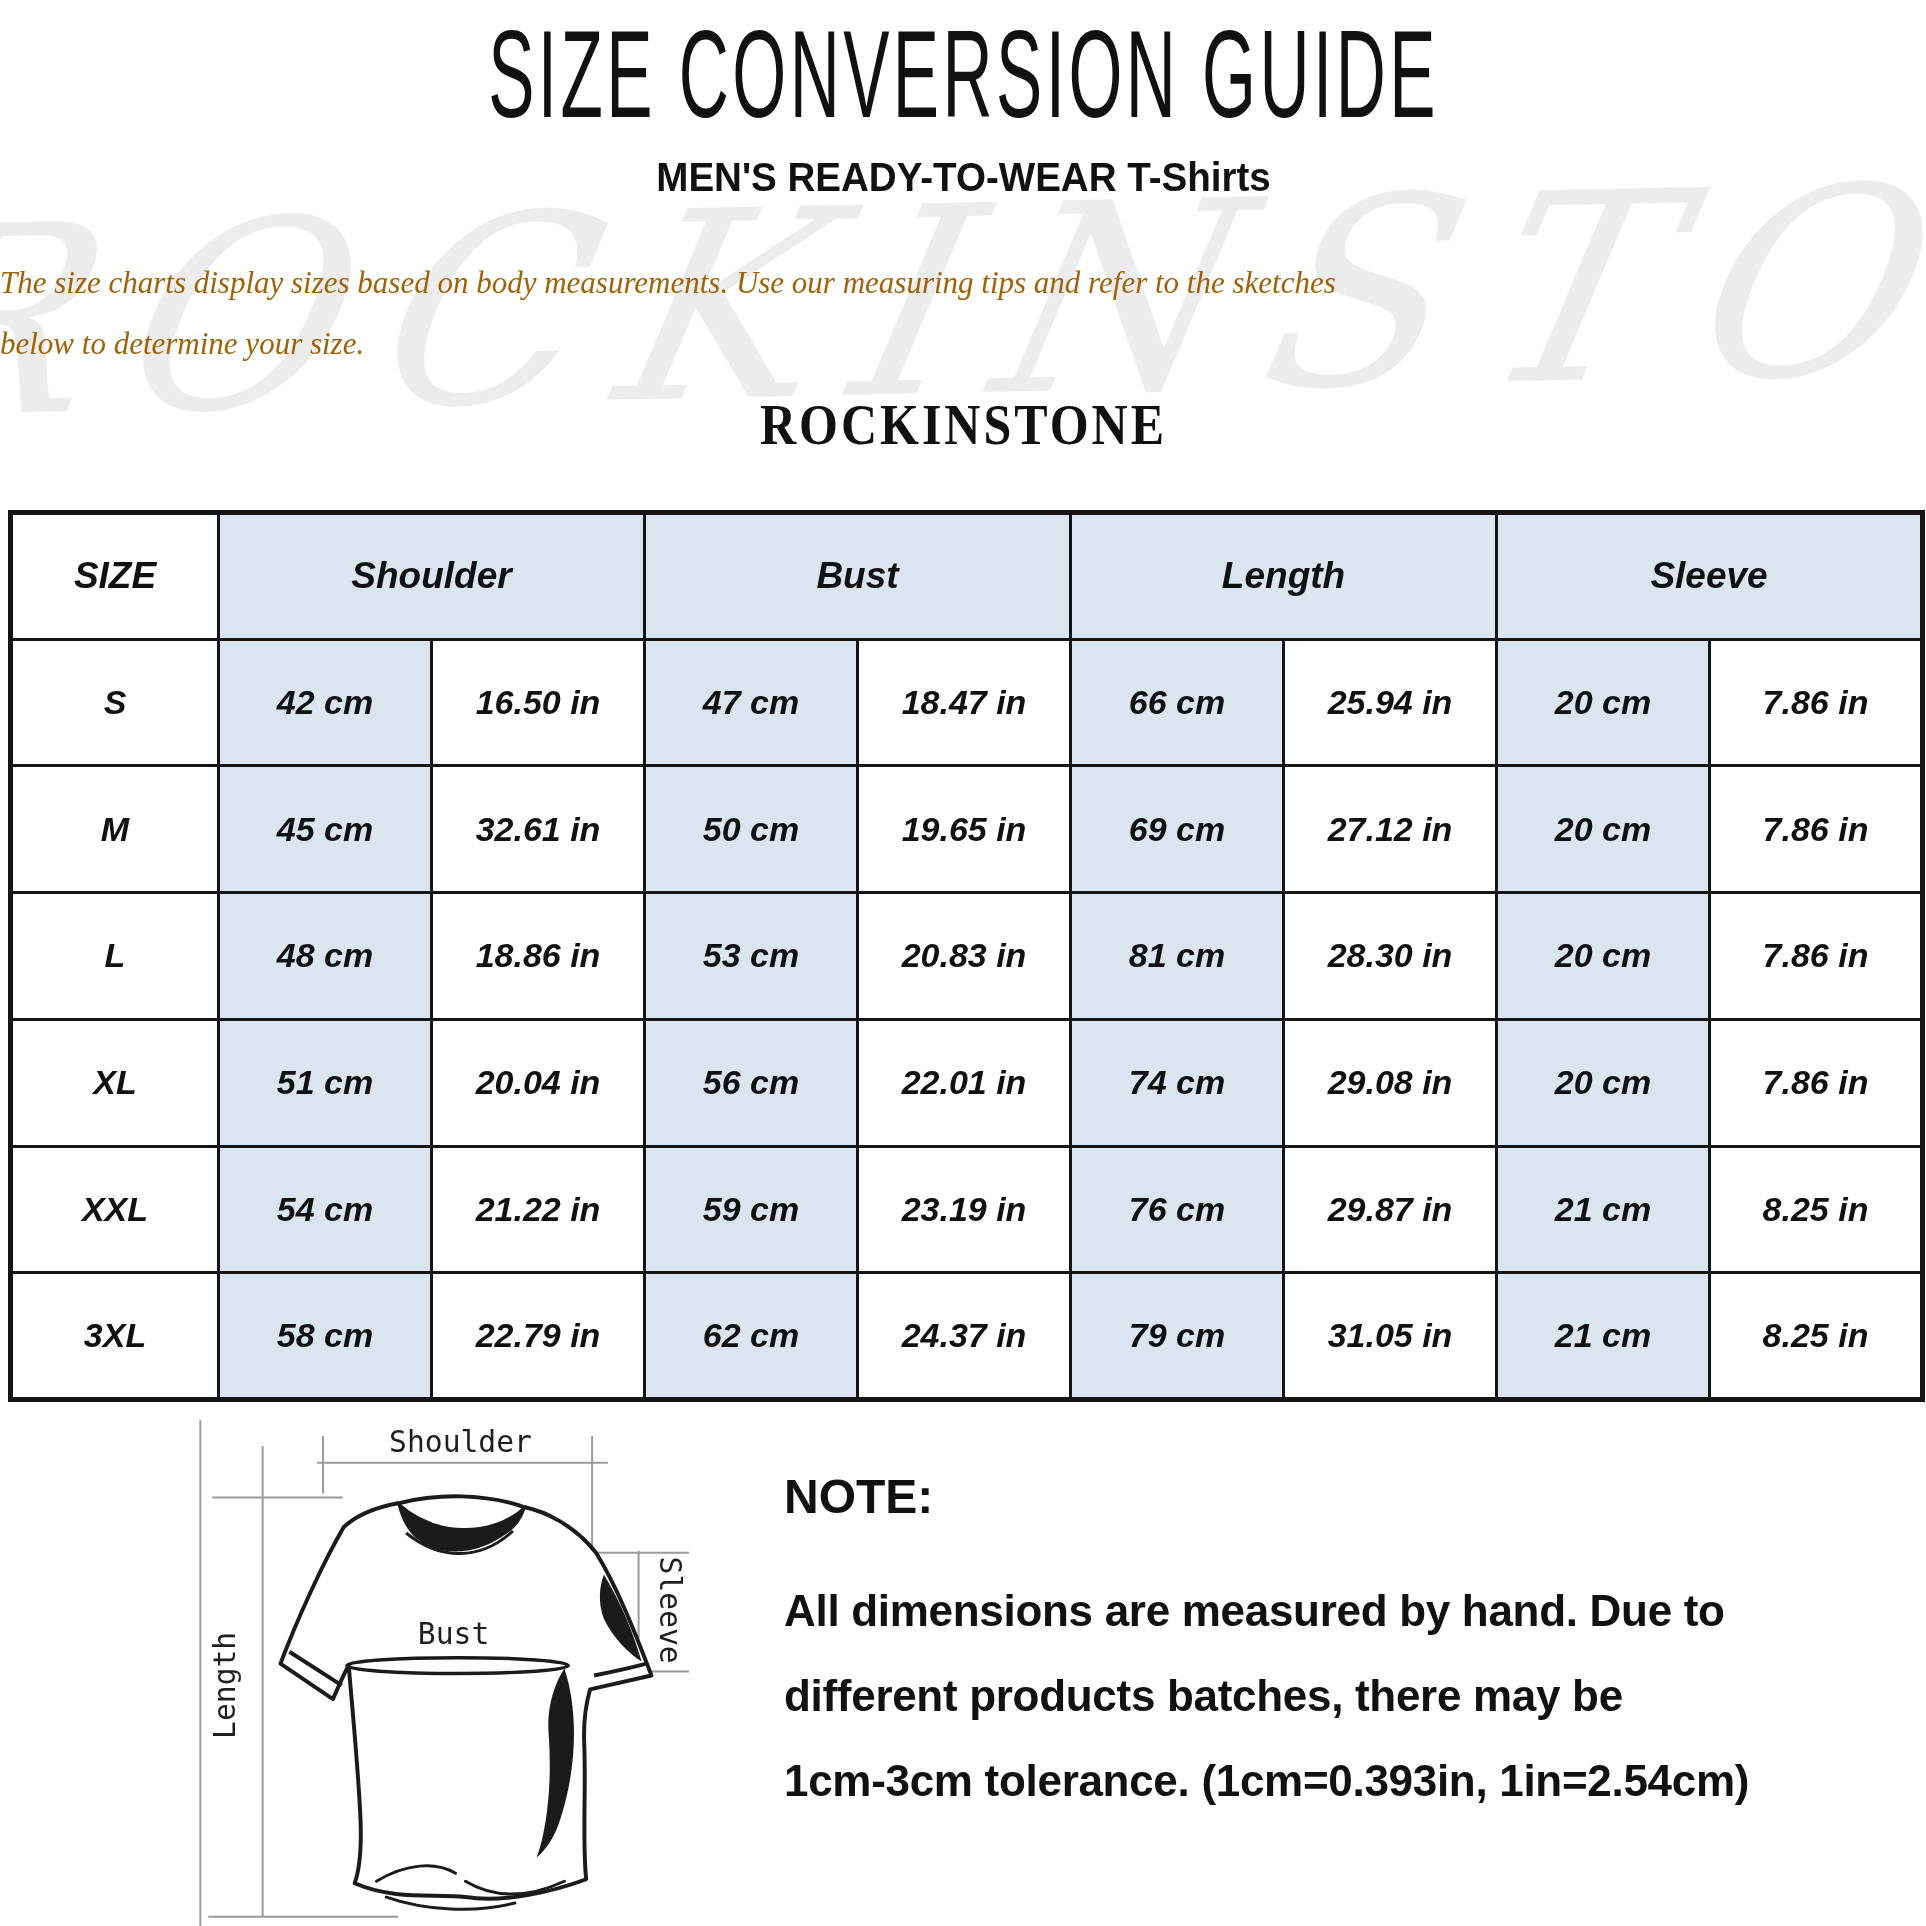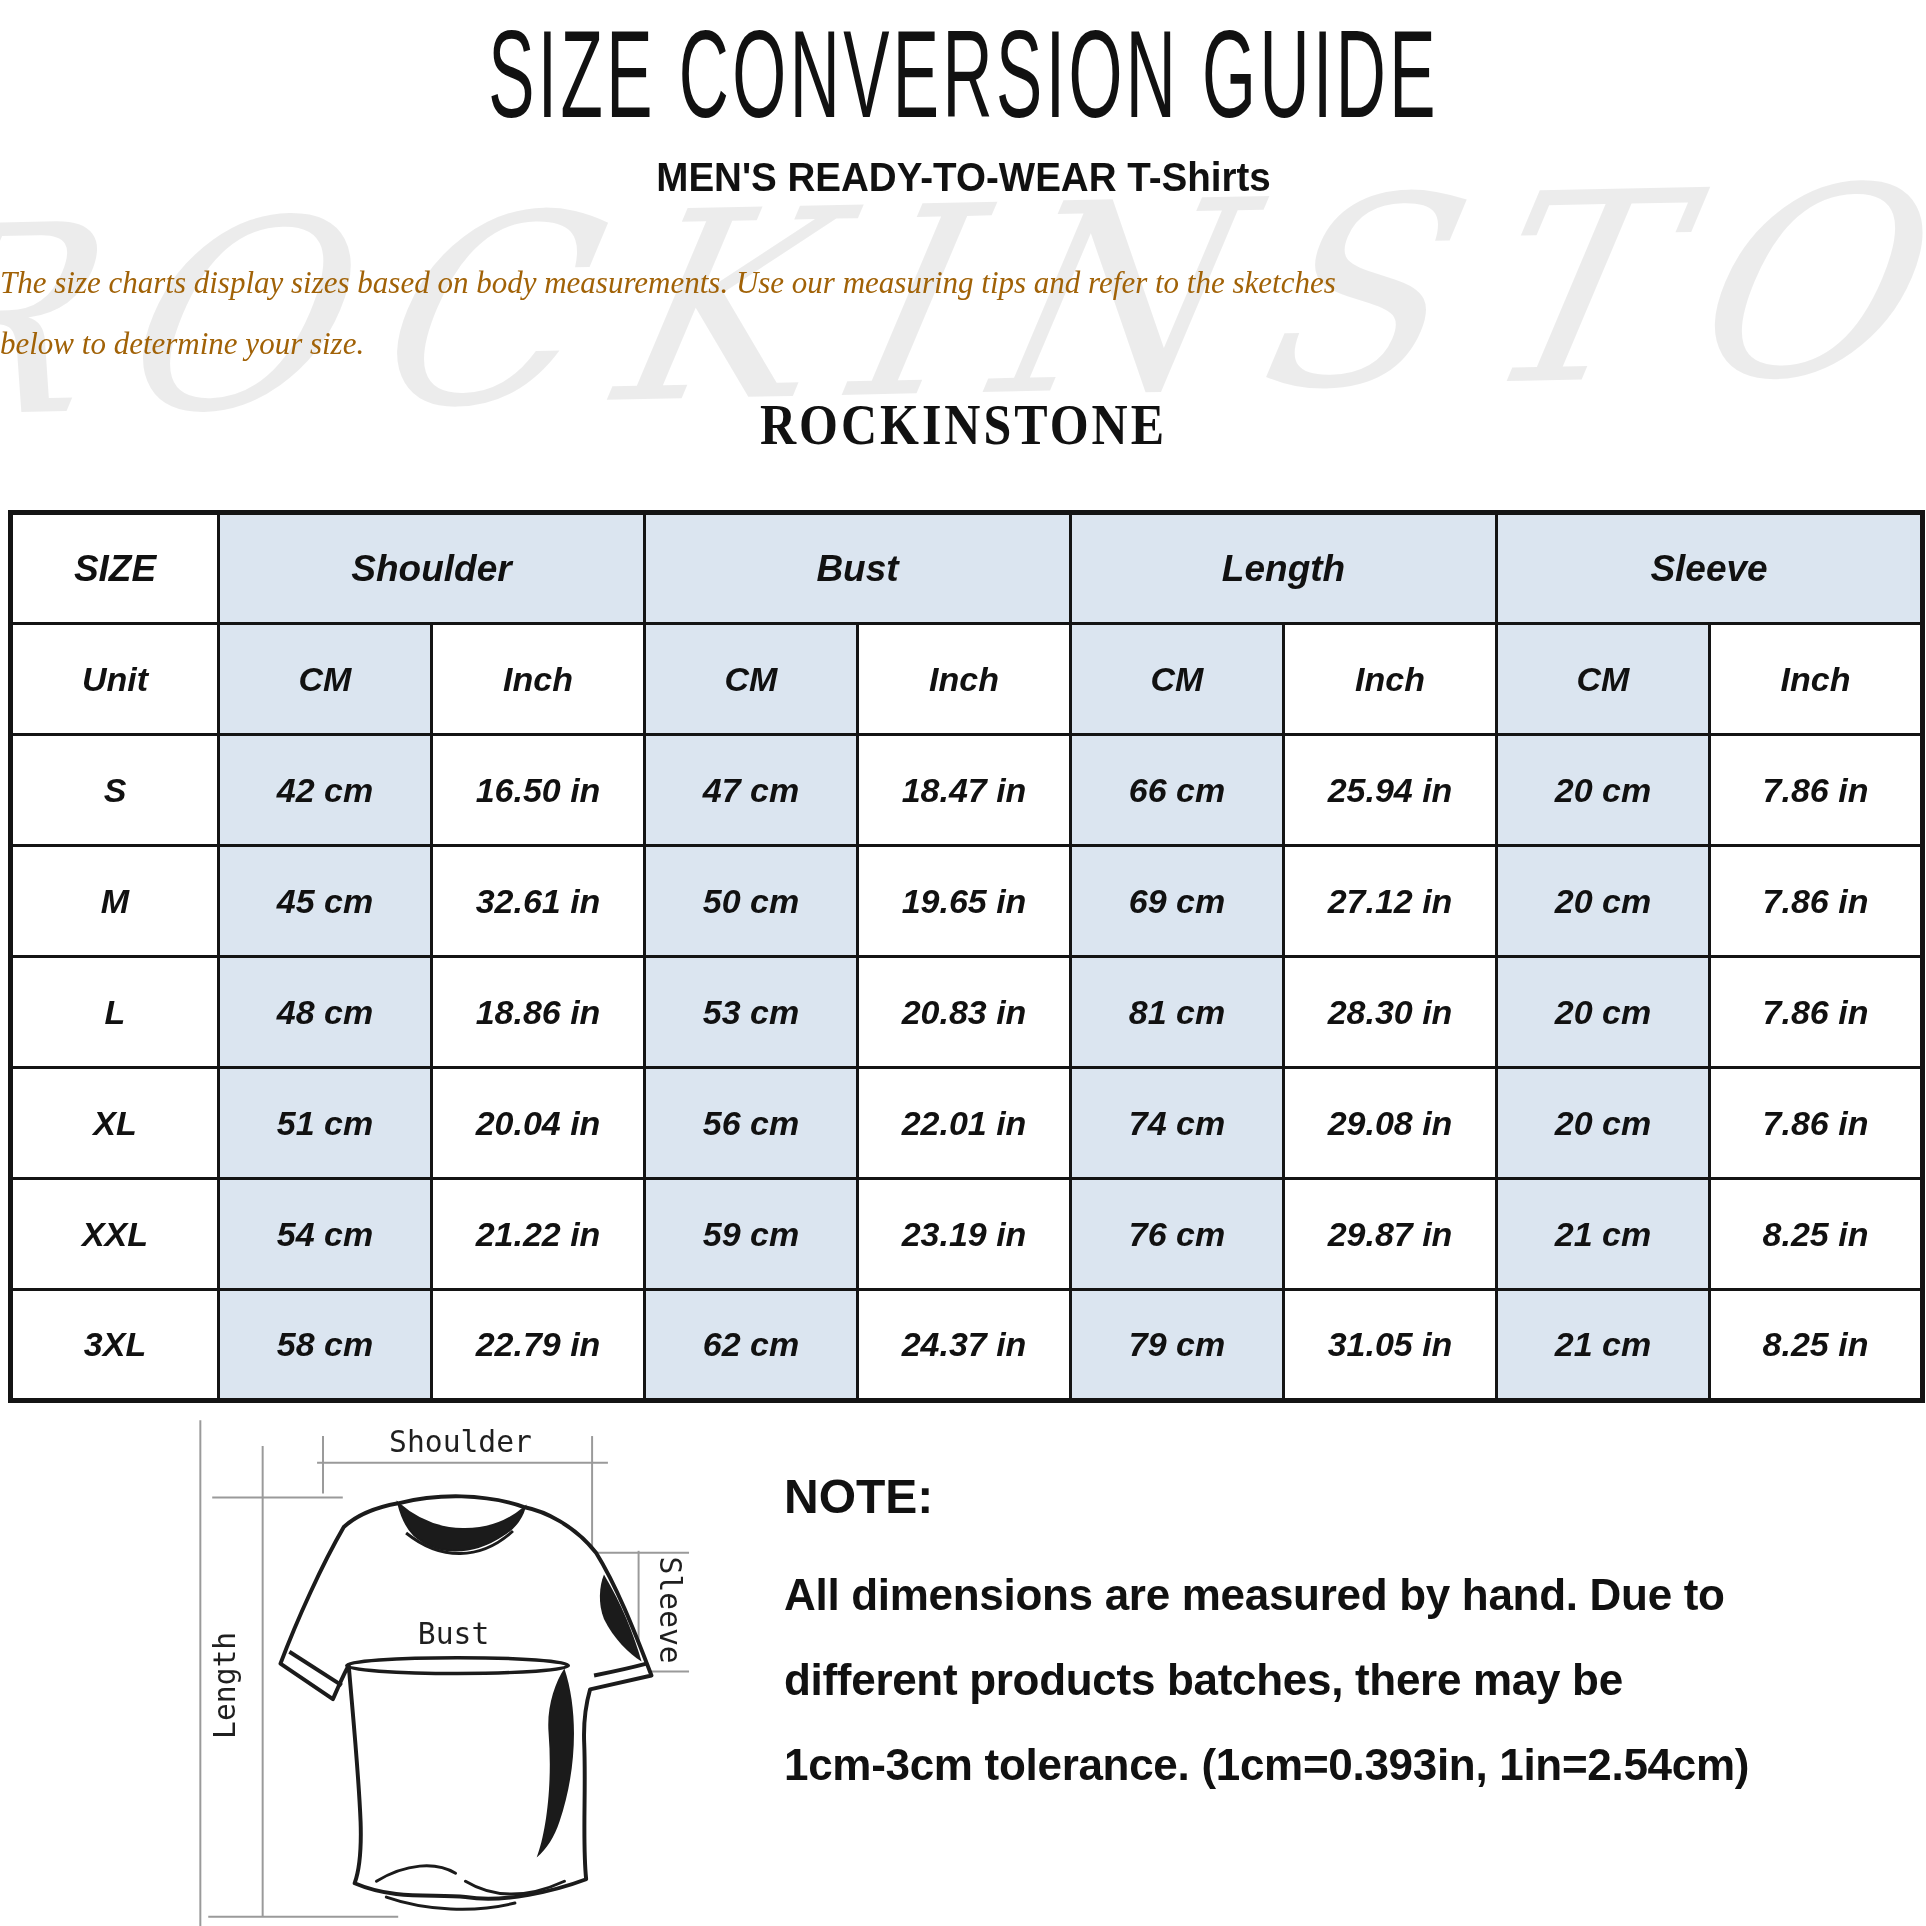--- a/index.html
+++ b/index.html
@@ -95,21 +95,21 @@
     position: absolute; left: 139px; top: 1416px;
     width: 554px; height: 511px;
     z-index: 2;
   }
   .note {
     position: absolute; left: 784px; top: 1469px;
     z-index: 2;
     font-weight: bold;
   }
   .note-heading {
-    font-size: 48px; margin-bottom: 28px;
+    font-size: 48px; margin-bottom: 44px;
     letter-spacing: 0px;
   }
   .note-line {
     font-size: 44px; line-height: 85px;
     white-space: nowrap;
     letter-spacing: -0.3px;
   }
 </style>
 </head>
 <body>
@@ -131,31 +131,20 @@
       <col style="width:208px">
       <col span="8" style="width:213px">
     </colgroup>
     <tbody>
       <tr class="r-head">
         <td>SIZE</td>
         <td colspan="2" class="hl">Shoulder</td>
         <td colspan="2" class="hl">Bust</td>
         <td colspan="2" class="hl">Length</td>
         <td colspan="2" class="hl">Sleeve</td>
-      </tr>
-      <tr class="r-unit">
-        <td>Unit</td>
-        <td class="hl">CM</td>
-        <td>Inch</td>
-        <td class="hl">CM</td>
-        <td>Inch</td>
-        <td class="hl">CM</td>
-        <td>Inch</td>
-        <td class="hl">CM</td>
-        <td>Inch</td>
       </tr>
       <tr class="r-data">
         <td>S</td>
         <td class="hl">42 cm</td>
         <td>16.50 in</td>
         <td class="hl">47 cm</td>
         <td>18.47 in</td>
         <td class="hl">66 cm</td>
         <td>25.94 in</td>
         <td class="hl">20 cm</td>

